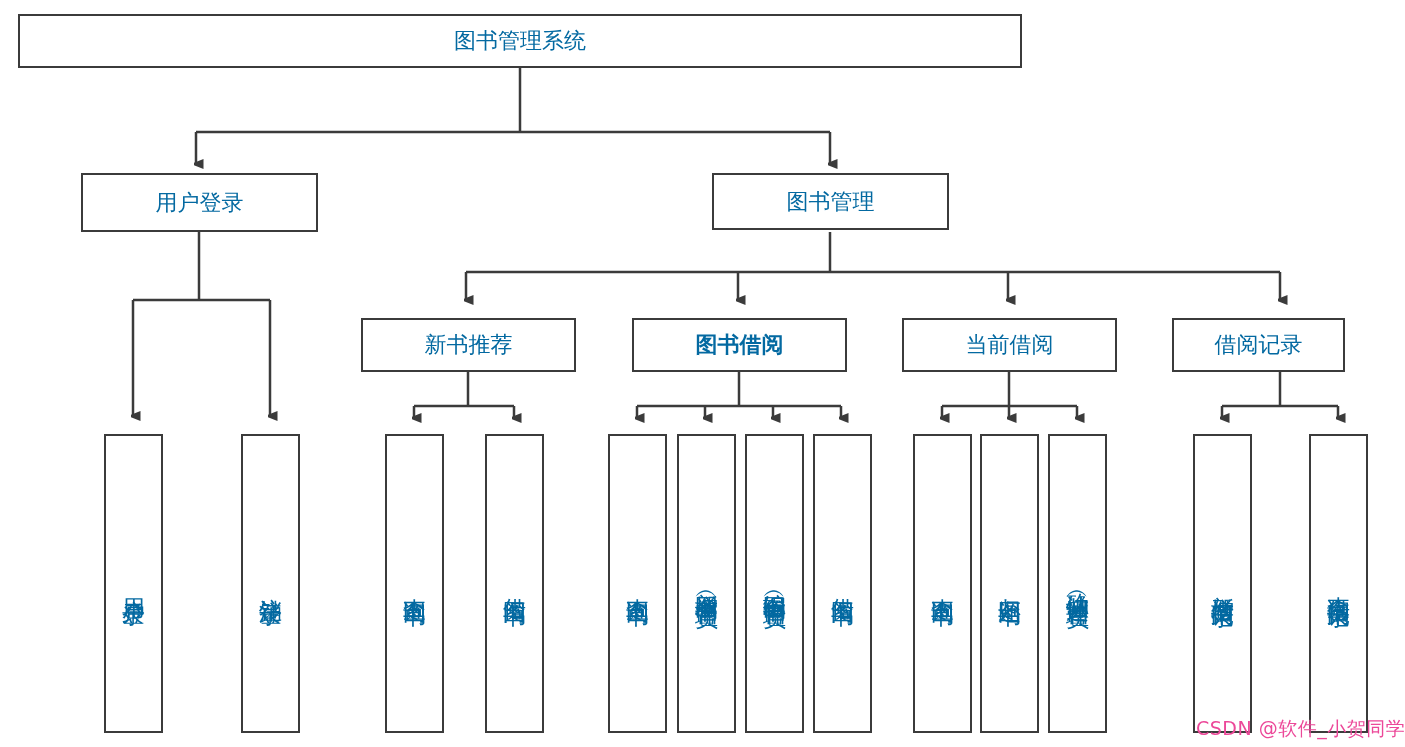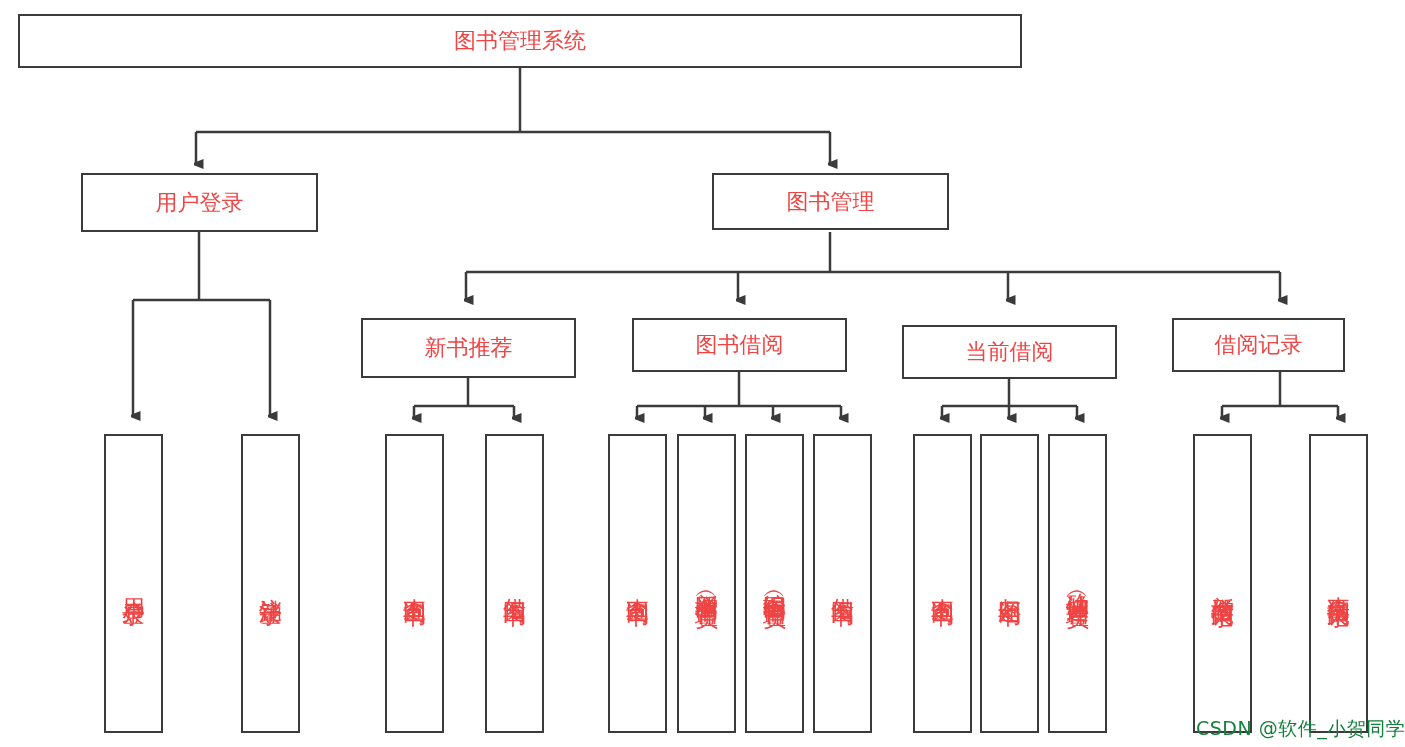--- a/index.html
+++ b/index.html
@@ -31,21 +31,21 @@
     position: absolute;
     box-sizing: border-box;
     background: #ffffff;
     border: 2.5px solid #3b3b3b;
     display: flex;
     align-items: center;
     justify-content: center;
     overflow: hidden;
   }
   .node-label {
-    color: #ef4444;
+    color: #0369a1;
     text-align: center;
     line-height: 1.18;
     white-space: nowrap;
   }
   .node.horiz .node-label {
     font-size: 22px;
   }
   .node.root .node-label {
     font-size: 22px;
   }
@@ -55,21 +55,21 @@
   }
   .node.vert .node-label {
     writing-mode: vertical-rl;
     text-orientation: upright;
     font-size: 23px;
     letter-spacing: 2px;
     line-height: 1;
   }
   .watermark {
     position: absolute;
-    color: #15803d;
+    color: #ec4899;
     font-size: 19px;
     white-space: nowrap;
     letter-spacing: 0.5px;
   }
 </style>
 </head>
 <body>
 
 <div id="diagram-root">
 
@@ -129,27 +129,27 @@
     <span class="node-label">图书管理系统</span>
   </div>
 
   <div class="node horiz" style="left:81px; top:173px; width:237px; height:59px;">
     <span class="node-label">用户登录</span>
   </div>
   <div class="node horiz" style="left:712px; top:173px; width:237px; height:57px;">
     <span class="node-label">图书管理</span>
   </div>
 
-  <div class="node horiz" style="left:361px; top:318px; width:215px; height:60px;">
+  <div class="node horiz" style="left:361px; top:318px; width:215px; height:54px;">
     <span class="node-label">新书推荐</span>
   </div>
-  <div class="node horiz" style="left:632px; top:318px; width:215px; height:54px;">
+  <div class="node horiz" style="left:632px; top:318px; width:215px; height:54px;font-weight:bold;">
     <span class="node-label">图书借阅</span>
   </div>
-  <div class="node horiz" style="left:902px; top:318px; width:215px; height:54px;margin-top:7px;">
+  <div class="node horiz" style="left:902px; top:318px; width:215px; height:54px;">
     <span class="node-label">当前借阅</span>
   </div>
   <div class="node horiz" style="left:1172px; top:318px; width:173px; height:54px;">
     <span class="node-label">借阅记录</span>
   </div>
 
   <div class="node vert" style="left:104px; top:434px; width:59px; height:299px;">
     <span class="node-label">用户登录</span>
   </div>
   <div class="node vert" style="left:241px; top:434px; width:59px; height:299px;">

